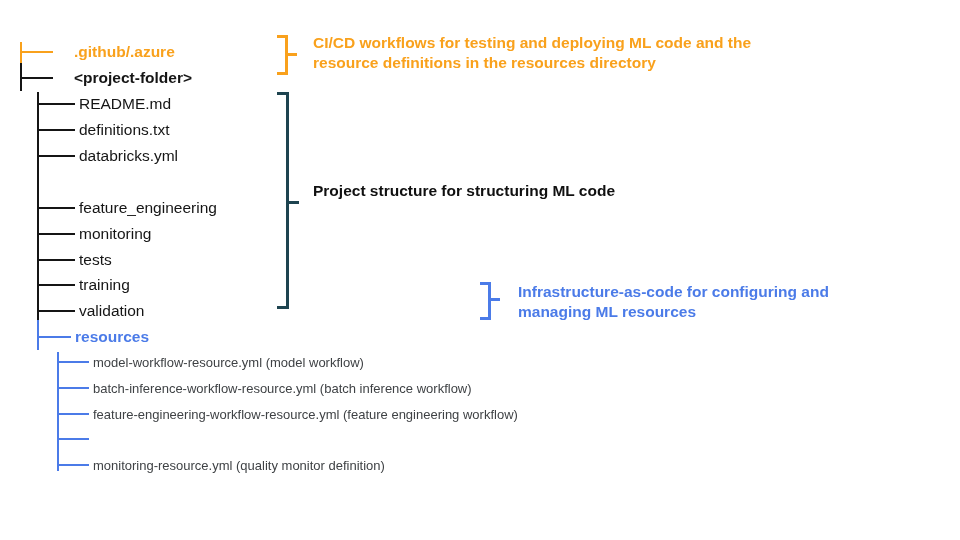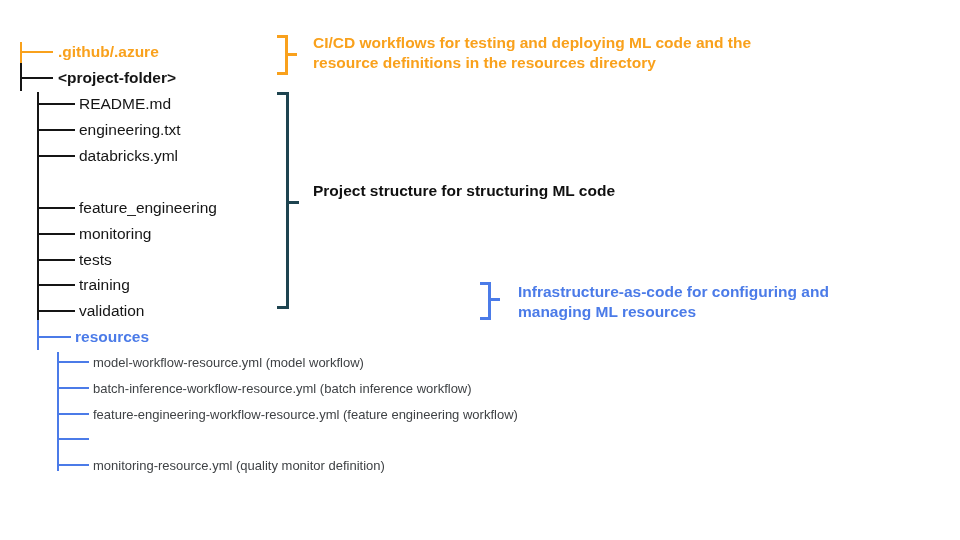--- a/index.html
+++ b/index.html
@@ -16,21 +16,21 @@
     position:relative;
   }
   .canvas{position:absolute;inset:0;}
 
   
   .row{position:absolute;left:0;height:26px;display:flex;align-items:center;white-space:nowrap;}
   .branch{display:block;height:2px;flex:0 0 auto;}
   .lbl{font-size:15.5px;color:var(--ink);}
 
   .r-lvl0 .branch{margin-left:20px;width:33px;}
-  .r-lvl0 .lbl{margin-left:5px;}
+  .r-lvl0 .lbl{margin-left:21px;}
   .r-lvl1 .branch{margin-left:37px;width:38px;}
   .r-lvl1 .lbl{margin-left:4px;}
   .r-res  .branch{margin-left:37px;width:34px;}
   .r-res  .lbl{margin-left:4px;}
   .r-lvl2 .branch{margin-left:57px;width:32px;}
   .r-lvl2 .lbl{margin-left:4px;font-size:13px;}
 
   .s-orange .branch{background:var(--orange);}
   .s-orange .lbl{color:var(--orange);font-weight:700;}
   .s-project .branch{background:var(--ink);}
@@ -78,21 +78,21 @@
   <div class="row r-lvl0 s-project" style="top:65px">
     <i class="branch"></i>
     <span class="lbl">&lt;project-folder&gt;</span>
   </div>
   <div class="row r-lvl1 s-plain" style="top:91px">
     <i class="branch"></i>
     <span class="lbl">README.md</span>
   </div>
   <div class="row r-lvl1 s-plain" style="top:117px">
     <i class="branch"></i>
-    <span class="lbl">engineering.txt</span>
+    <span class="lbl">definitions.txt</span>
   </div>
   <div class="row r-lvl1 s-plain" style="top:143px">
     <i class="branch"></i>
     <span class="lbl">databricks.yml</span>
   </div>
   <div class="row r-lvl1 s-plain" style="top:221px">
     <i class="branch"></i>
     <span class="lbl">monitoring</span>
   </div>
   <div class="row r-lvl1 s-plain" style="top:195px">

